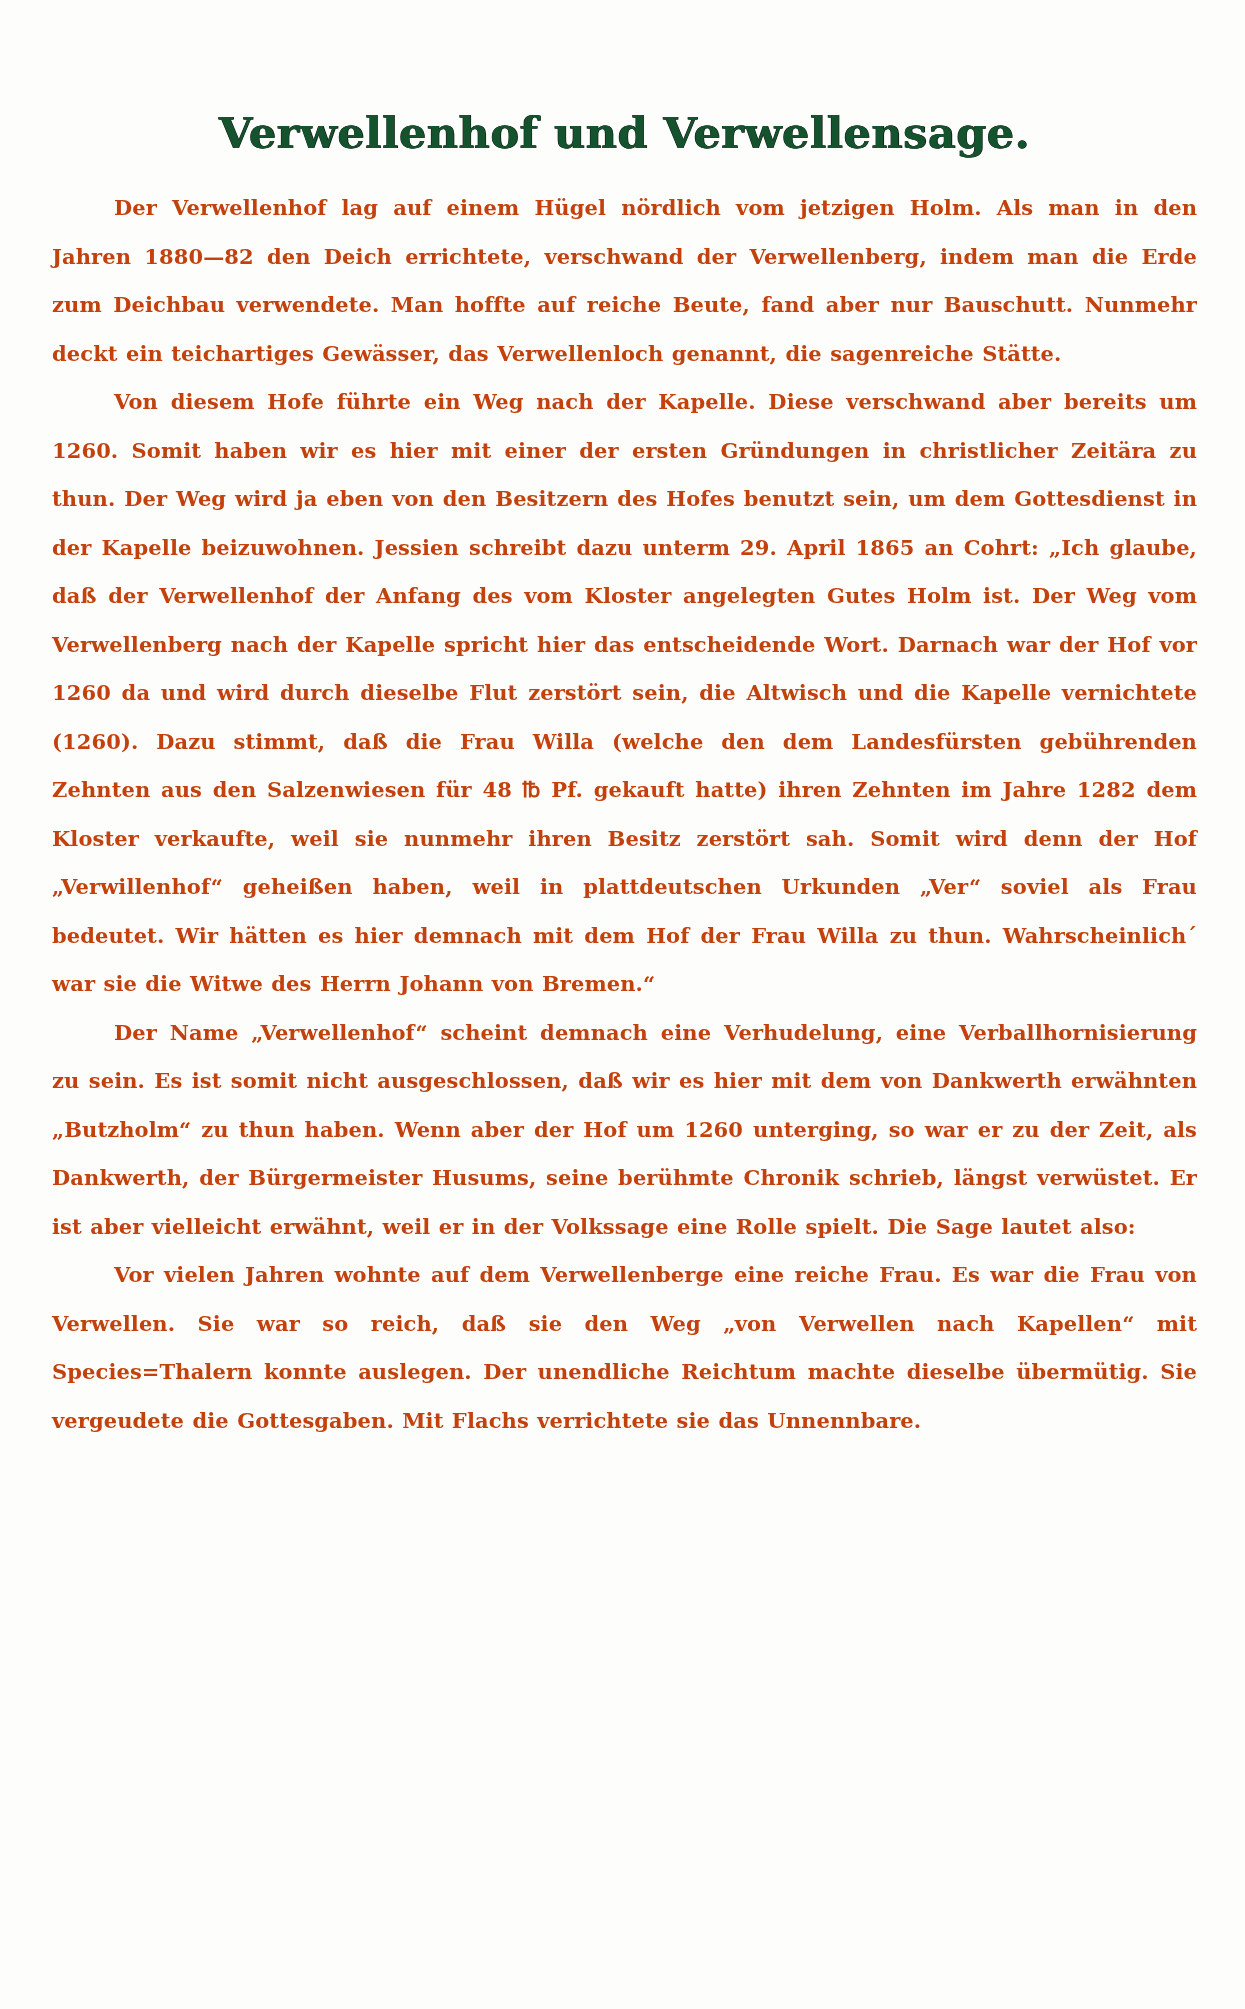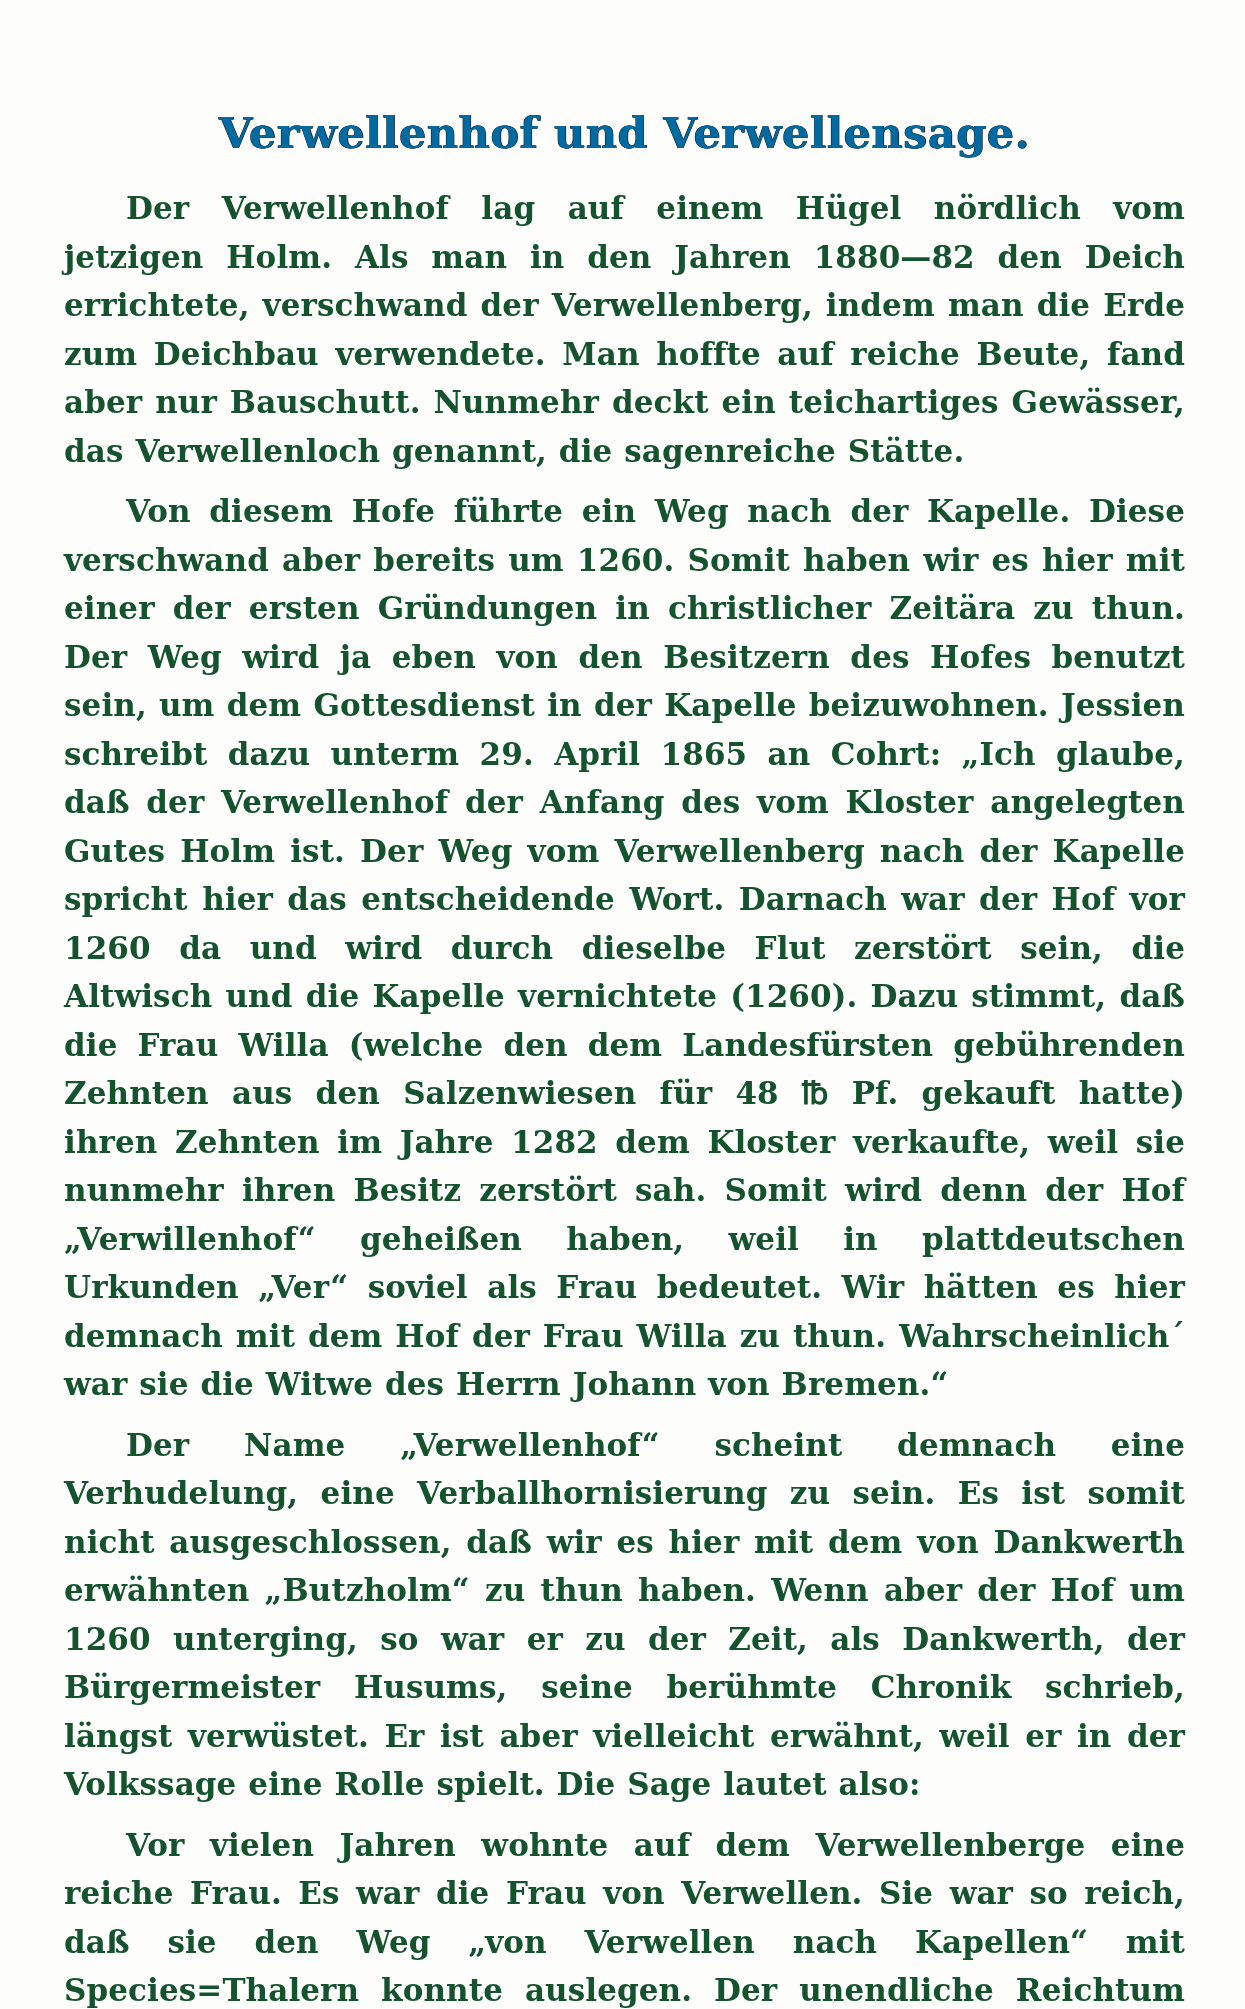--- a/index.html
+++ b/index.html
@@ -39,31 +39,31 @@
     left: 52px;
     width: 1145px;
   }
   .title {
     text-align: center;
     font-family: "DejaVu Serif", serif;
     font-weight: bold;
     font-size: 43px;
     letter-spacing: 0.5px;
     margin: 0 0 26px 0;
-    color: #0369a1;
+    color: #14532d;
     text-shadow: 0.6px 0 0 #111, -0.4px 0 0 #111;
   }
   p.para {
-    margin: 12px;
-    font-size: 31px;
+    margin: 0;
+    font-size: 21px;
     line-height: 48.5px;
     text-align: justify;
     text-justify: inter-word;
     text-indent: 62px;
-    color: #14532d;
+    color: #c2410c;
     font-family: "DejaVu Serif", serif;
     letter-spacing: 0.1px;
     word-spacing: 1px;
   }
   p.para + p.para {
     margin-top: 0;
   }
   .fraktur {
     
     font-family: "DejaVu Serif", serif;

